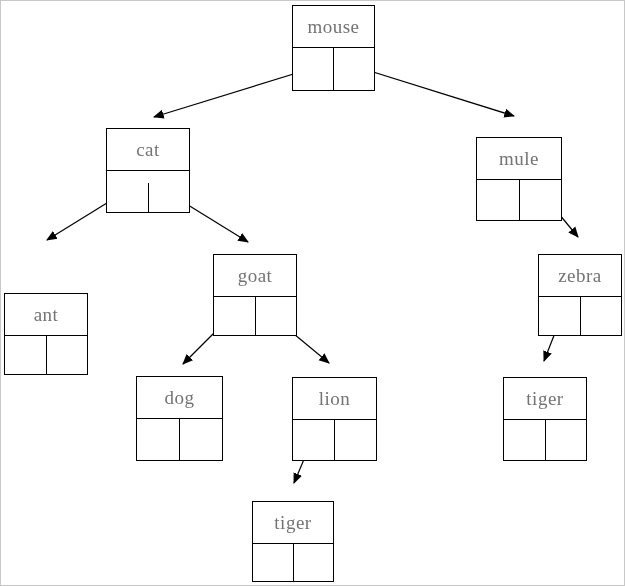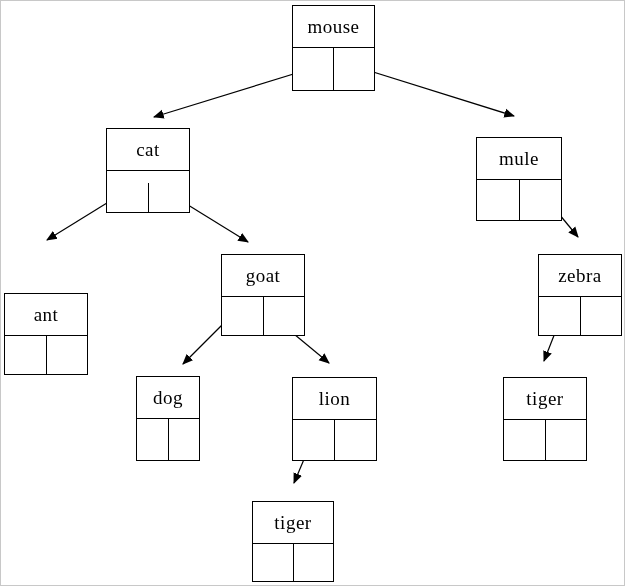--- a/index.html
+++ b/index.html
@@ -27,21 +27,21 @@
     flex-direction: column;
   }
   .node-label {
     box-sizing: border-box;
     height: 42px;
     border-bottom: 1.5px solid #000000;
     display: flex;
     align-items: center;
     justify-content: center;
     font-size: 19px;
-    color: #000000;
+    color: #737373;
     letter-spacing: 0.5px;
   }
   .node-pointers {
     flex: 1;
     display: flex;
   }
   .cell { flex: 1; }
   .cell.left { border-right: 1.5px solid #000000; }
 </style>
 </head>
@@ -91,37 +91,37 @@
   </div>
 
   <div class="node" style="left:3px; top:252px; width:84px; height:82px;margin-top:40px;">
     <div class="node-label">ant</div>
     <div class="node-pointers">
       <div class="cell left"></div>
       <div class="cell right"></div>
     </div>
   </div>
 
-  <div class="node" style="left:220px; top:253px; width:84px; height:82px;">
+  <div class="node" style="left:212px; top:253px; width:84px; height:82px;">
     <div class="node-label">goat</div>
     <div class="node-pointers">
       <div class="cell left"></div>
       <div class="cell right"></div>
     </div>
   </div>
 
   <div class="node" style="left:537px; top:253px; width:84px; height:82px;">
     <div class="node-label">zebra</div>
     <div class="node-pointers">
       <div class="cell left"></div>
       <div class="cell right"></div>
     </div>
   </div>
 
-  <div class="node" style="left:135px; top:375px; width:64px; height:85px;">
+  <div class="node" style="left:135px; top:375px; width:87px; height:85px;">
     <div class="node-label">dog</div>
     <div class="node-pointers">
       <div class="cell left"></div>
       <div class="cell right"></div>
     </div>
   </div>
 
   <div class="node" style="left:291px; top:376px; width:85px; height:84px;">
     <div class="node-label">lion</div>
     <div class="node-pointers">

